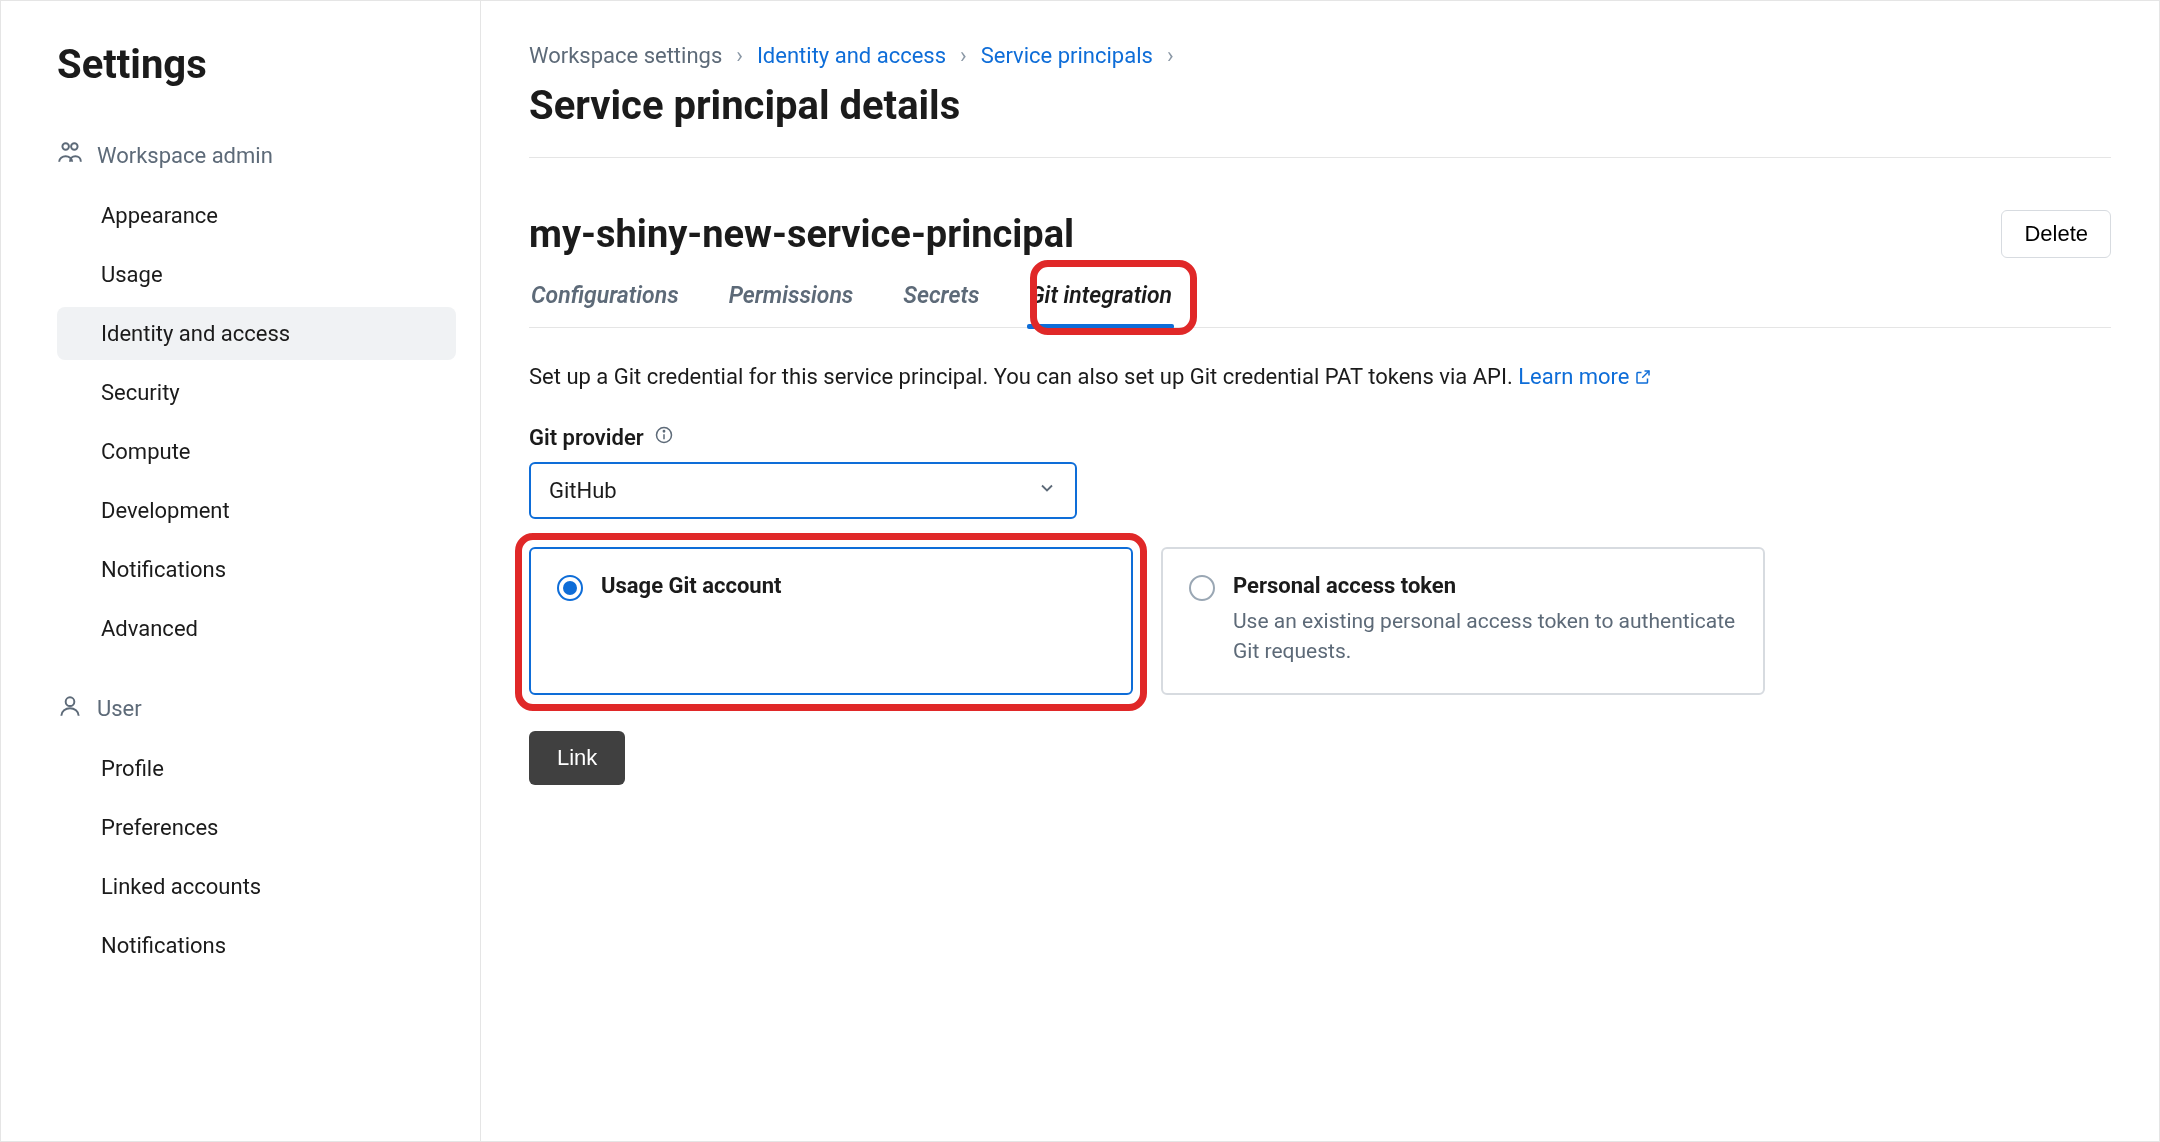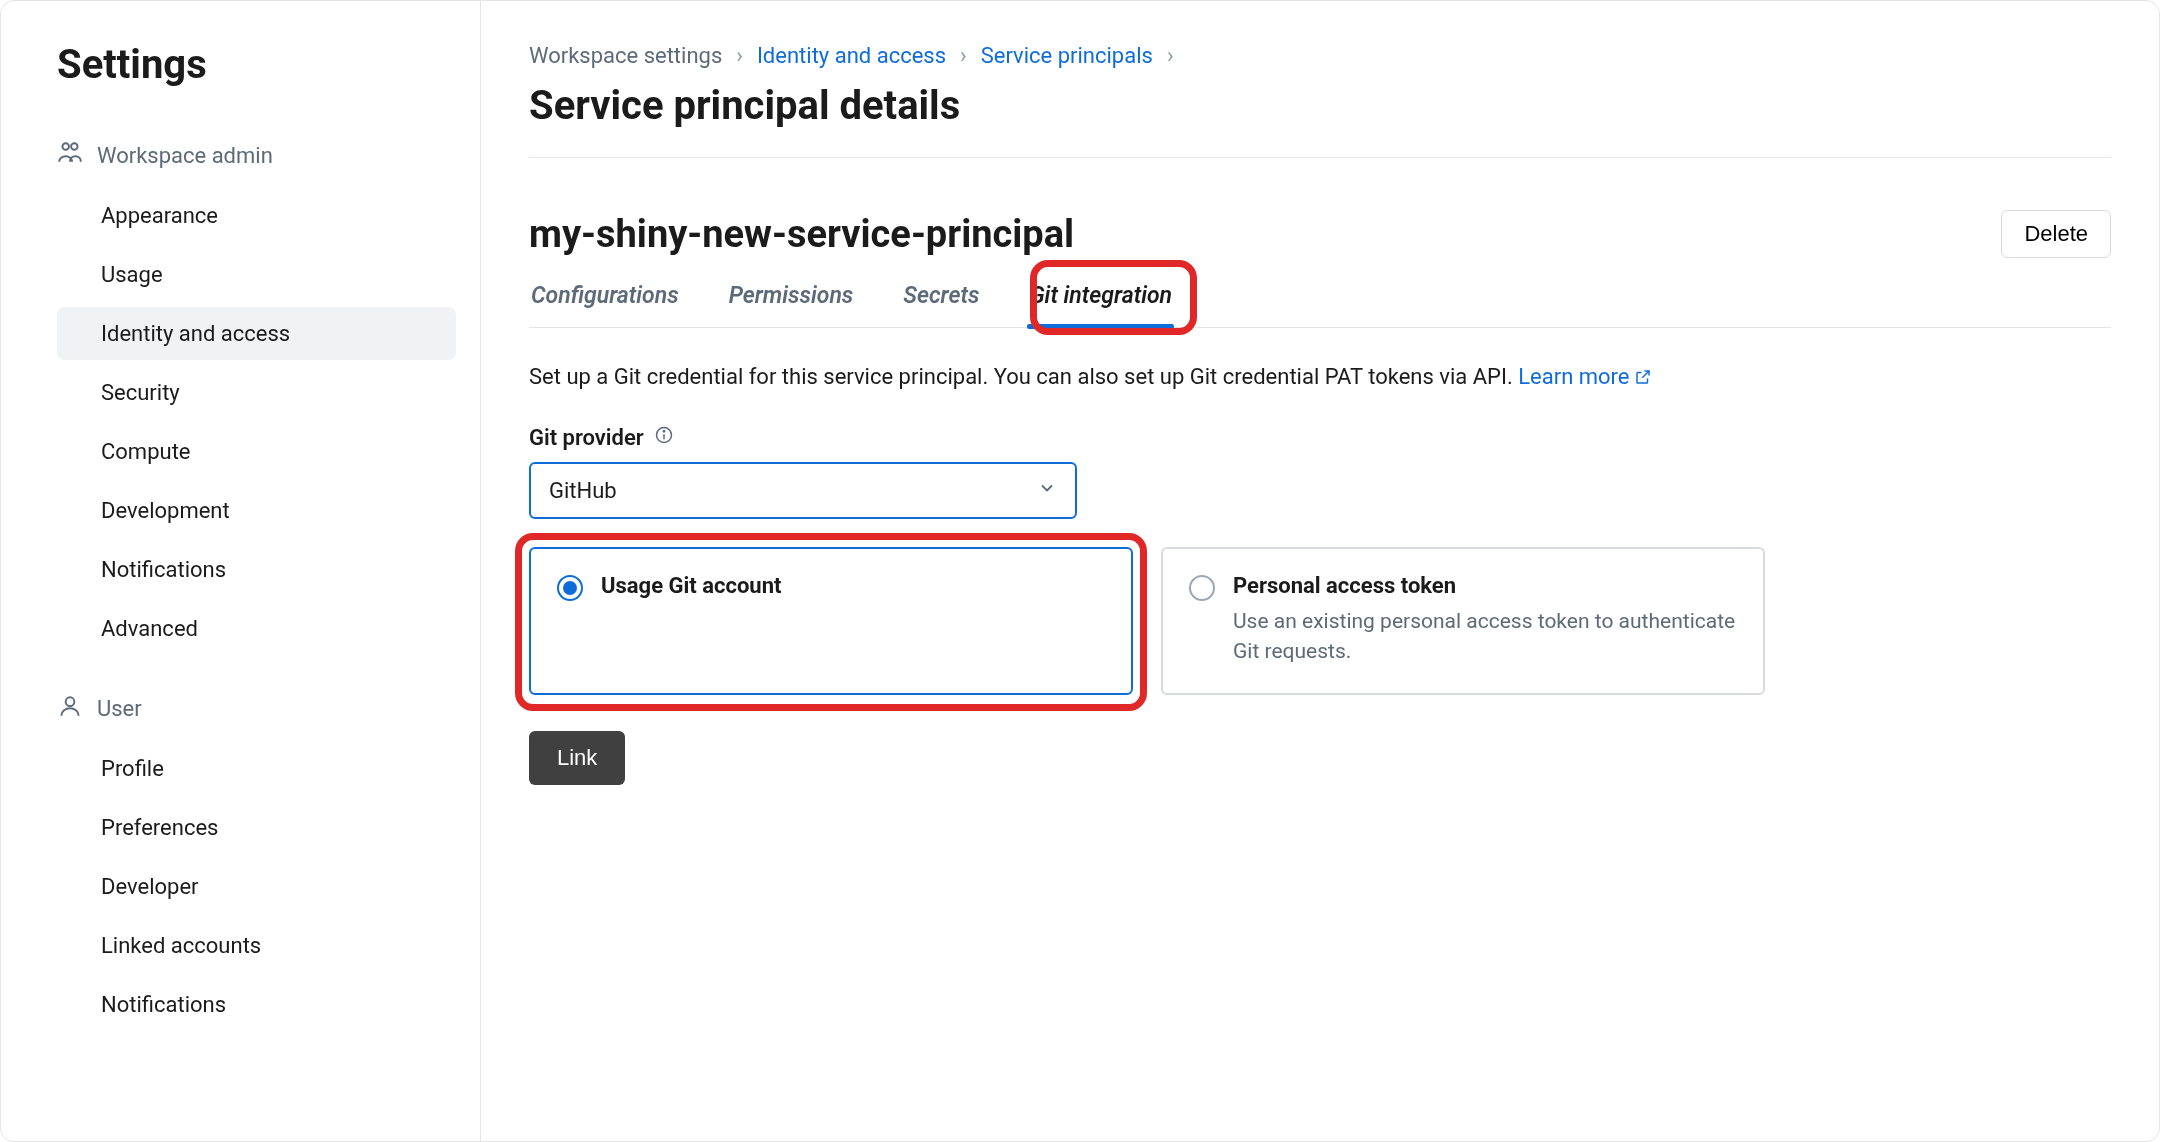--- a/index.html
+++ b/index.html
@@ -10,21 +10,21 @@
     font-size: 20px;
     width: 2160px;
     height: 1142px;
     overflow: hidden;
   }
   .app-frame {
     display: flex;
     width: 100%;
     height: 100%;
     border: 1.5px solid #e5e5e5;
-    border-radius: 14px;
+    border-radius: 0;
   }
   
   .sidebar {
     width: 480px;
     border-right: 1.5px solid #e5e5e5;
     padding: 40px 24px 0 56px;
   }
   .sidebar-title {
     font-size: 40px;
     font-weight: 700;
@@ -230,21 +230,20 @@
         <svg viewBox="0 0 24 24">
             <circle cx="12" cy="8" r="4"></circle>
             <path d="M4 21c0-4 4-7 8-7s8 3 8 7"></path>
           </svg>
       </span>
       <span>User</span>
     </div>
     <ul class="nav-list">
       <li class="nav-item">Profile</li>
       <li class="nav-item">Preferences</li>
-      <li class="nav-item">Developer</li>
       <li class="nav-item">Linked accounts</li>
       <li class="nav-item">Notifications</li>
     </ul>
   </aside>
 
   <main class="main">
     <nav class="breadcrumb">
       <span>Workspace settings</span>
       <span class="breadcrumb-sep">›</span>
       <a>Identity and access</a>

